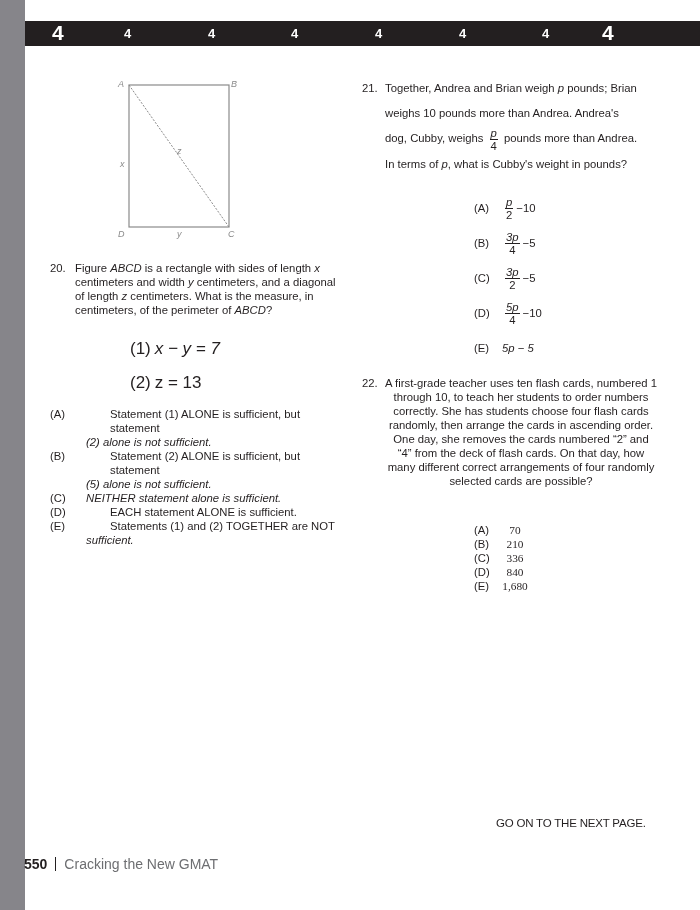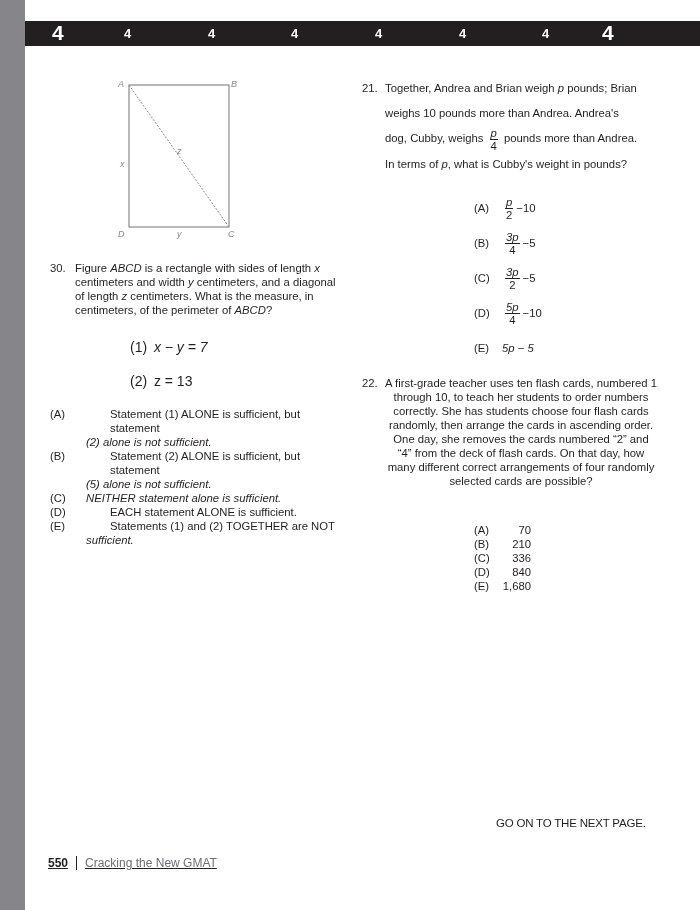--- a/index.html
+++ b/index.html
@@ -17,21 +17,21 @@
   .figure svg { width: 140px; height: 170px; }
   .flabel { font-family: "Liberation Sans", sans-serif; font-style: italic; font-size: 9px; fill: #8a8a8a; }
 
   .q { position: absolute; font-size: 11.3px; line-height: 14px; }
   .qnum { position: absolute; left: 0; top: 0; }
   .qtext { display: block; }
   .it { font-style: italic; }
 
   #q20 { left: 50px; top: 261px; width: 295px; }
   #q20 .qtext { padding-left: 25px; }
-  .stmt { position: absolute; font-size: 14px; }
+  .stmt { position: absolute; font-size: 17px; }
   .stmt .lab { display: inline-block; width: 20px; }
 
   .dsopts { position: absolute; left: 50px; top: 407px; width: 295px; font-size: 11.3px; line-height: 14px; }
   .dsopt { position: relative; padding-left: 25px; }
   .dsopt .lab { position: absolute; left: 0; top: 0; }
   .dsopt .l1 { display: block; margin-left: 35px; }
   .dsopt .l2 { display: block; padding-left: 11px; font-style: italic; }
 
   #q21 { left: 362px; top: 76px; width: 300px; line-height: 25px; }
   #q21 .qtext { padding-left: 23px; }
@@ -42,24 +42,24 @@
   .mcopts { position: absolute; left: 474px; font-size: 11.3px; }
   .mcopt { position: absolute; left: 0; height: 30px; display: flex; align-items: center; white-space: nowrap; }
   .mcopt .lab { display: inline-block; width: 28px; }
 
   #q22 { left: 362px; top: 376px; width: 295px; line-height: 14px; text-align: center; }
   #q22 .qtext { padding-left: 23px; }
 
   .q22opts { position: absolute; left: 474px; top: 523px; font-size: 11.3px; line-height: 14px; }
   .q22row { display: flex; }
   .q22row .lab { width: 25px; }
-  .q22row .val { width: 32px; text-align: right; }
+  .q22row .val { width: 32px; text-align: center; font-family: Liberation Serif, serif; }
 
   .next-page { position: absolute; left: 496px; top: 817px; font-size: 11.5px; letter-spacing: -0.2px; }
-  .footer { position: absolute; left: 48px; top: 856px; font-size: 12px; display: flex; align-items: center; text-decoration: underline; }
+  .footer { position: absolute; left: 24px; top: 856px; font-size: 14px; display: flex; align-items: center; }
   .footer .pnum { font-weight: bold; }
   .footer .sep { display: inline-block; width: 1px; height: 14px; background: #231f20; margin: 0 8px; }
   .footer .title { color: #6d6e71; }
 </style>
 </head>
 <body>
 
 <div class="side-strip"></div>
 
 <div class="header-bar">
@@ -81,21 +81,21 @@
     <text class="flabel" x="121" y="12">B</text>
     <text class="flabel" x="118" y="162">C</text>
     <text class="flabel" x="8" y="162">D</text>
     <text class="flabel" x="10" y="92">x</text>
     <text class="flabel" x="67" y="162">y</text>
     <text class="flabel" x="67" y="79">z</text>
   </svg>
 </div>
 
 <div class="q" id="q20">
-  <span class="qnum">30.</span>
+  <span class="qnum">20.</span>
   <span class="qtext"><span>Figure </span><span class="it">ABCD</span><span> is a rectangle with sides of length </span><span class="it">x</span><span> centimeters and width </span><span class="it">y</span><span> centimeters, and a diagonal of length </span><span class="it">z</span><span> centimeters. What is the measure, in centimeters, of the perimeter of </span><span class="it">ABCD</span><span>?</span></span>
 </div>
 
 <div class="stmt" style="left:130px; top:339px">
   <span class="lab">(1)</span>
   <span class="it">x − y = 7</span>
 </div>
 <div class="stmt" style="left:130px; top:373px">
   <span class="lab">(2)</span>
   <span>z = 13</span>

